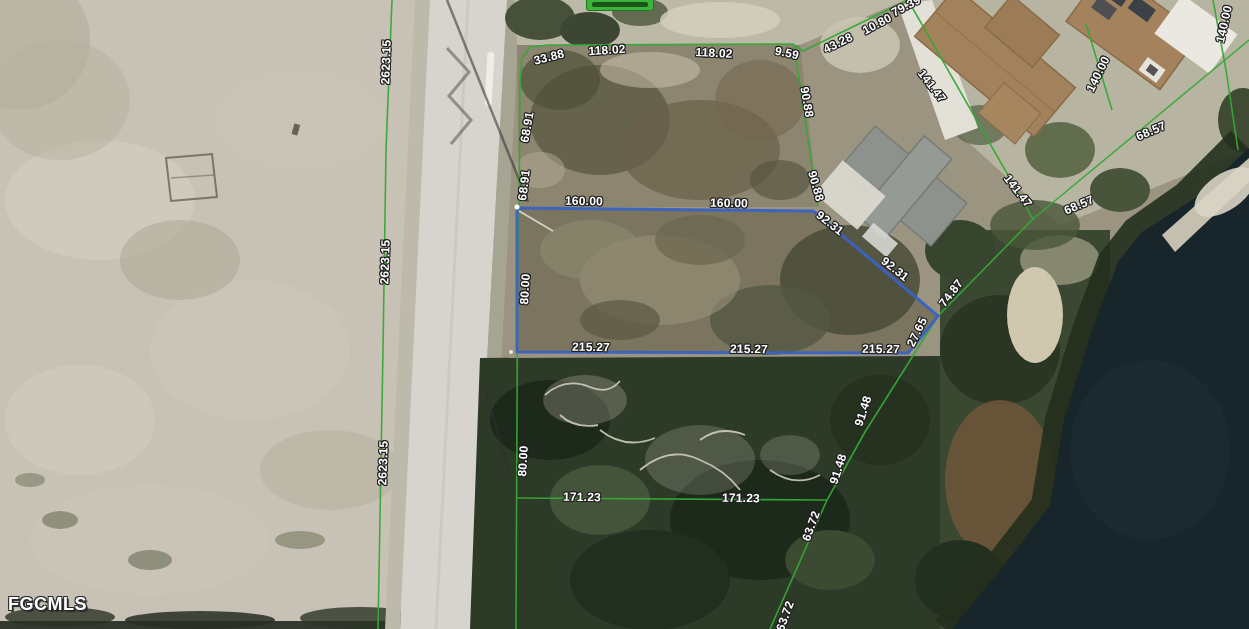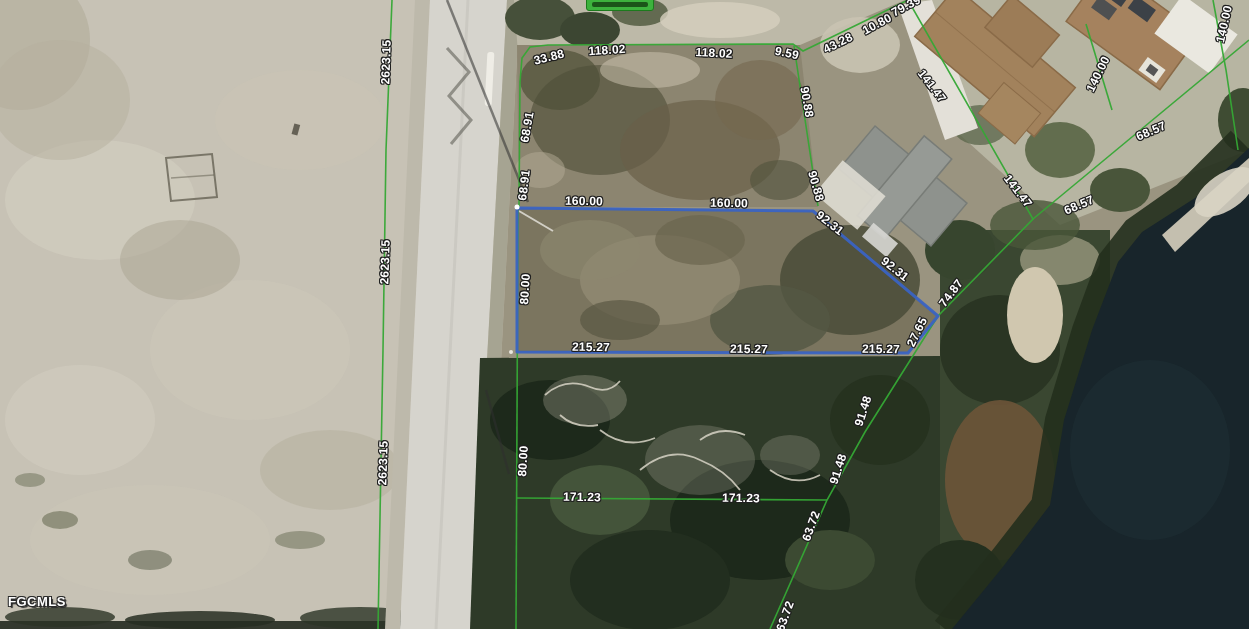--- a/index.html
+++ b/index.html
@@ -13,21 +13,21 @@
     position:absolute;
     font-size:12px;font-weight:bold;color:var(--label_text);
     letter-spacing:.2px;white-space:nowrap;line-height:1;
     text-shadow:-1px -1px 0 var(--label_outline),1px -1px 0 var(--label_outline),
                 -1px 1px 0 var(--label_outline),1px 1px 0 var(--label_outline),
                 0 -1px 0 var(--label_outline),0 1px 0 var(--label_outline),
                 -1px 0 0 var(--label_outline),1px 0 0 var(--label_outline);
   }
   .watermark{
     position:absolute;left:8px;top:594px;
-    font-size:13px;font-weight:bold;color:var(--label_text);letter-spacing:.5px;
+    font-size:18px;font-weight:bold;color:var(--label_text);letter-spacing:.5px;
     text-shadow:-1px -1px 0 #2a2a2a,1px -1px 0 #2a2a2a,-1px 1px 0 #2a2a2a,
                  1px 1px 0 #2a2a2a,2px 2px 1px #2a2a2a;
   }
   .street-badge{
     position:absolute;left:586px;top:-5px;width:66px;height:14px;
     background:var(--badge_green);border-radius:3px;border:1px solid #1d7a1d;
     overflow:hidden;
   }
   .street-badge .smear{height:5px;margin:6px 5px 0 5px;background:#10350e;opacity:.75;border-radius:2px;}
 </style>

